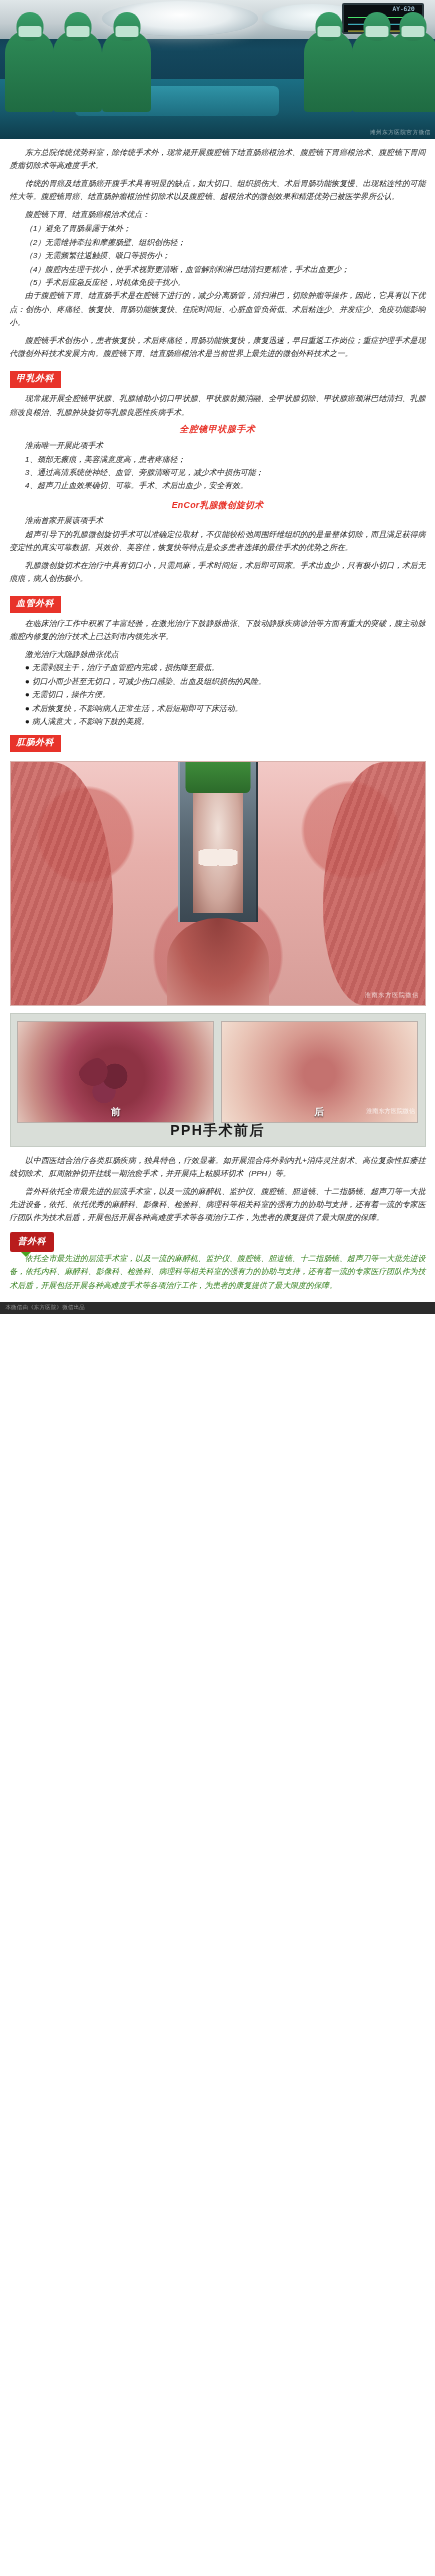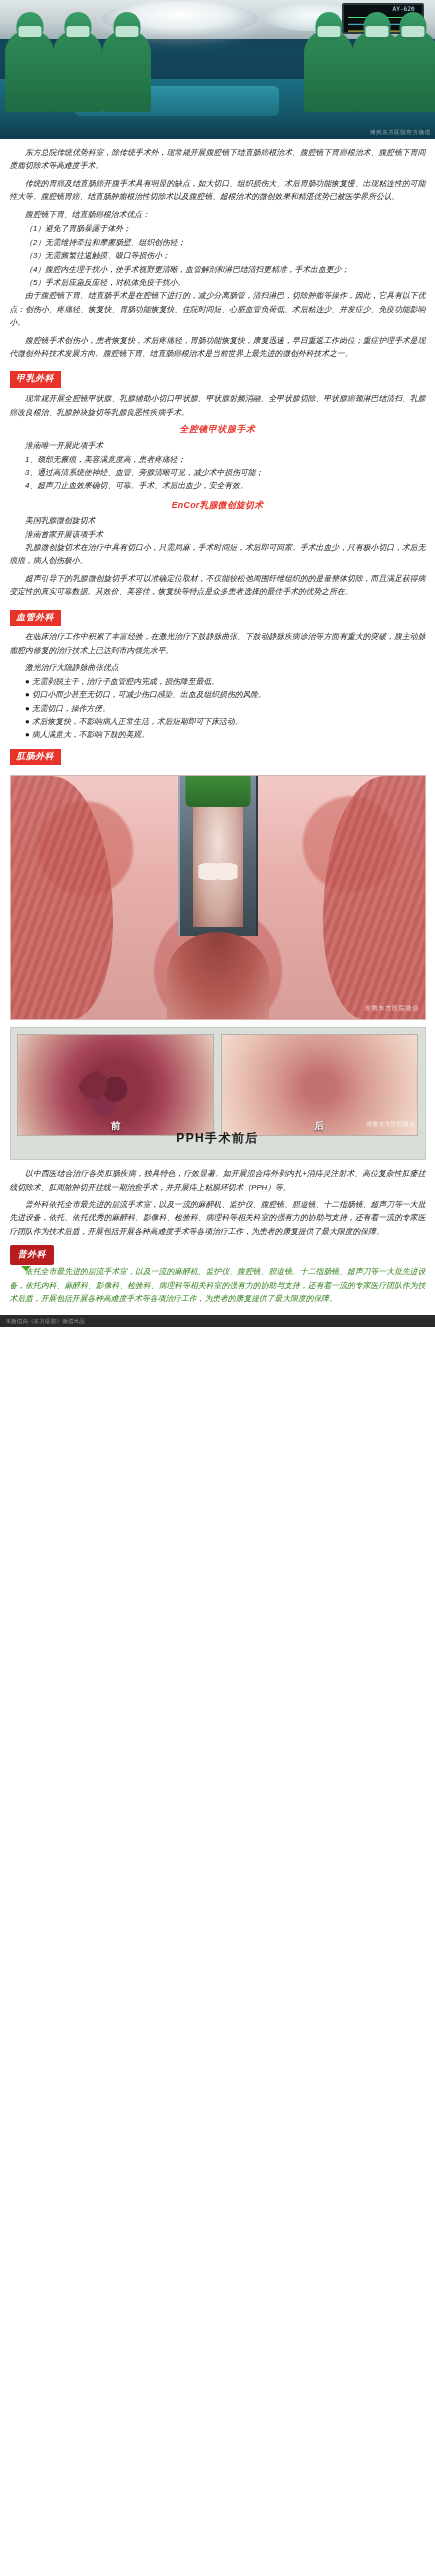--- a/index.html
+++ b/index.html
@@ -194,22 +194,22 @@
       radial-gradient(circle at 50% 72%, #85304a 0 26%, transparent 27%);
   }
   .cell.after {
     background: radial-gradient(circle at 50% 52%, #c4726f 0 14%, #d79a90 40%, #e9c4b6 75%, #f2ddd0 100%);
   }
   .cell .caption {
     position:absolute; left:50%; bottom:2.7px; transform:translateX(-50%);
     color:#fff; font-size:9.5px; font-weight:bold; text-shadow:0 0.7px 1.4px rgba(0,0,0,.8);
   }
   .photopair .title {
-    position:absolute; left:0; right:0; bottom:12px; text-align:center;
-    font-size:12px; font-weight:bold; color:#1a1a1a; letter-spacing:1.4px;
+    position:absolute; left:0; right:0; bottom:6px; text-align:center;
+    font-size:14px; font-weight:bold; color:#1a1a1a; letter-spacing:1.4px;
   }
   .photopair .wm2 {
     position:absolute; right:9.5px; bottom:30px; color:rgba(255,255,255,.8); font-size:6.1px;
   }
 
   
   .greentag-wrap { position:relative; margin-top:6.8px; }
   .greentag {
     display:inline-block; position:relative;
     background:#b91c1c; color:#fff; font-size:8.8px; font-weight:bold;
@@ -274,24 +274,23 @@
       <div class="tag">甲乳外科</div>
       <p class="para">现常规开展全腔镜甲状腺、乳腺辅助小切口甲状腺、甲状腺射频消融、全甲状腺切除、甲状腺癌颈淋巴结清扫、乳腺癌改良根治、乳腺肿块旋切等乳腺良恶性疾病手术。</p>
 
       <div class="subhead">全腔镜甲状腺手术</div>
       <p class="listline">淮南唯一开展此项手术</p>
       <p class="listline">1、颈部无瘢痕，美容满意度高，患者疼痛轻；</p>
       <p class="listline">3、通过高清系统使神经、血管、旁腺清晰可见，减少术中损伤可能；</p>
       <p class="listline">4、超声刀止血效果确切、可靠。手术、术后出血少，安全有效。</p>
 
       <div class="subhead2">EnCor乳腺微创旋切术</div>
-      <p class="listline">美国乳腺微创旋切术</p>
       <p class="listline">淮南首家开展该项手术</p>
+      <p class="para">超声引导下的乳腺微创旋切手术可以准确定位取材，不仅能较松弛周围纤维组织的的是量整体切除，而且满足获得病变定性的真实可靠数据。其效价、美容佳，恢复快等特点是众多患者选择的最佳手术的优势之所在。</p>
       <p class="para">乳腺微创旋切术在治疗中具有切口小，只需局麻，手术时间短，术后即可回家。手术出血少，只有极小切口，术后无痕痕，病人创伤极小。</p>
-      <p class="para">超声引导下的乳腺微创旋切手术可以准确定位取材，不仅能较松弛周围纤维组织的的是量整体切除，而且满足获得病变定性的真实可靠数据。其效价、美容佳，恢复快等特点是众多患者选择的最佳手术的优势之所在。</p>
     </div>
 
     
     <div>
       <div class="tag">血管外科</div>
       <p class="para">在临床治疗工作中积累了丰富经验，在激光治疗下肢静脉曲张、下肢动静脉疾病诊治等方面有重大的突破，腹主动脉瘤腔内修复的治疗技术上已达到市内领先水平。</p>
       <p class="listline">激光治疗大隐静脉曲张优点</p>
       <p class="listline">● 无需剥脱主干，治疗子血管腔内完成，损伤降至最低。</p>
       <p class="listline">● 切口小而少甚至无切口，可减少伤口感染、出血及组织损伤的风险。</p>
       <p class="listline">● 无需切口，操作方便。</p>

